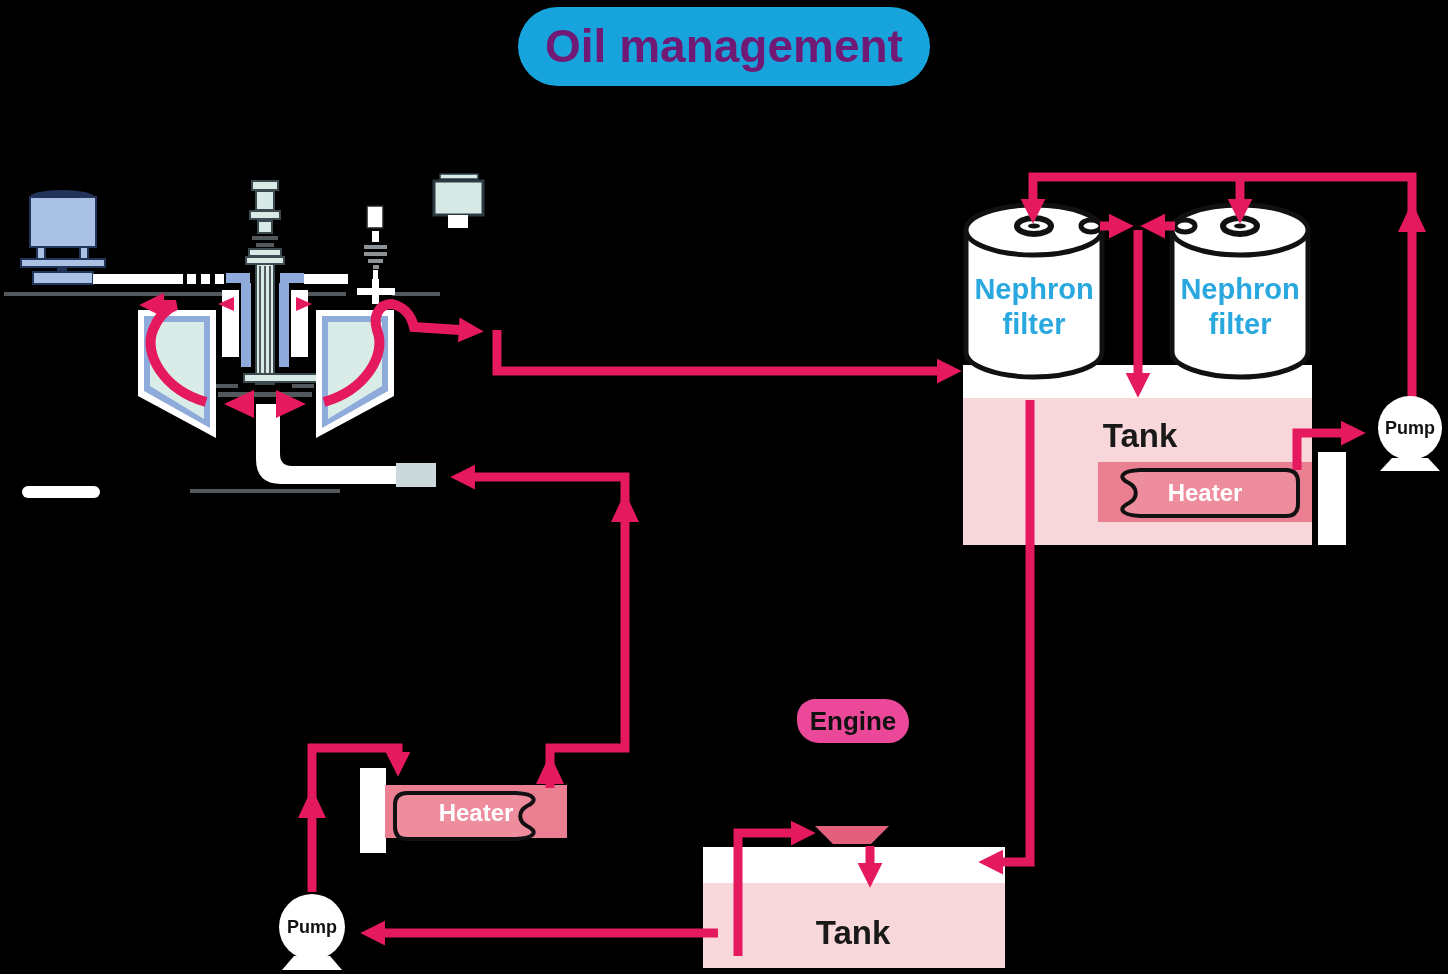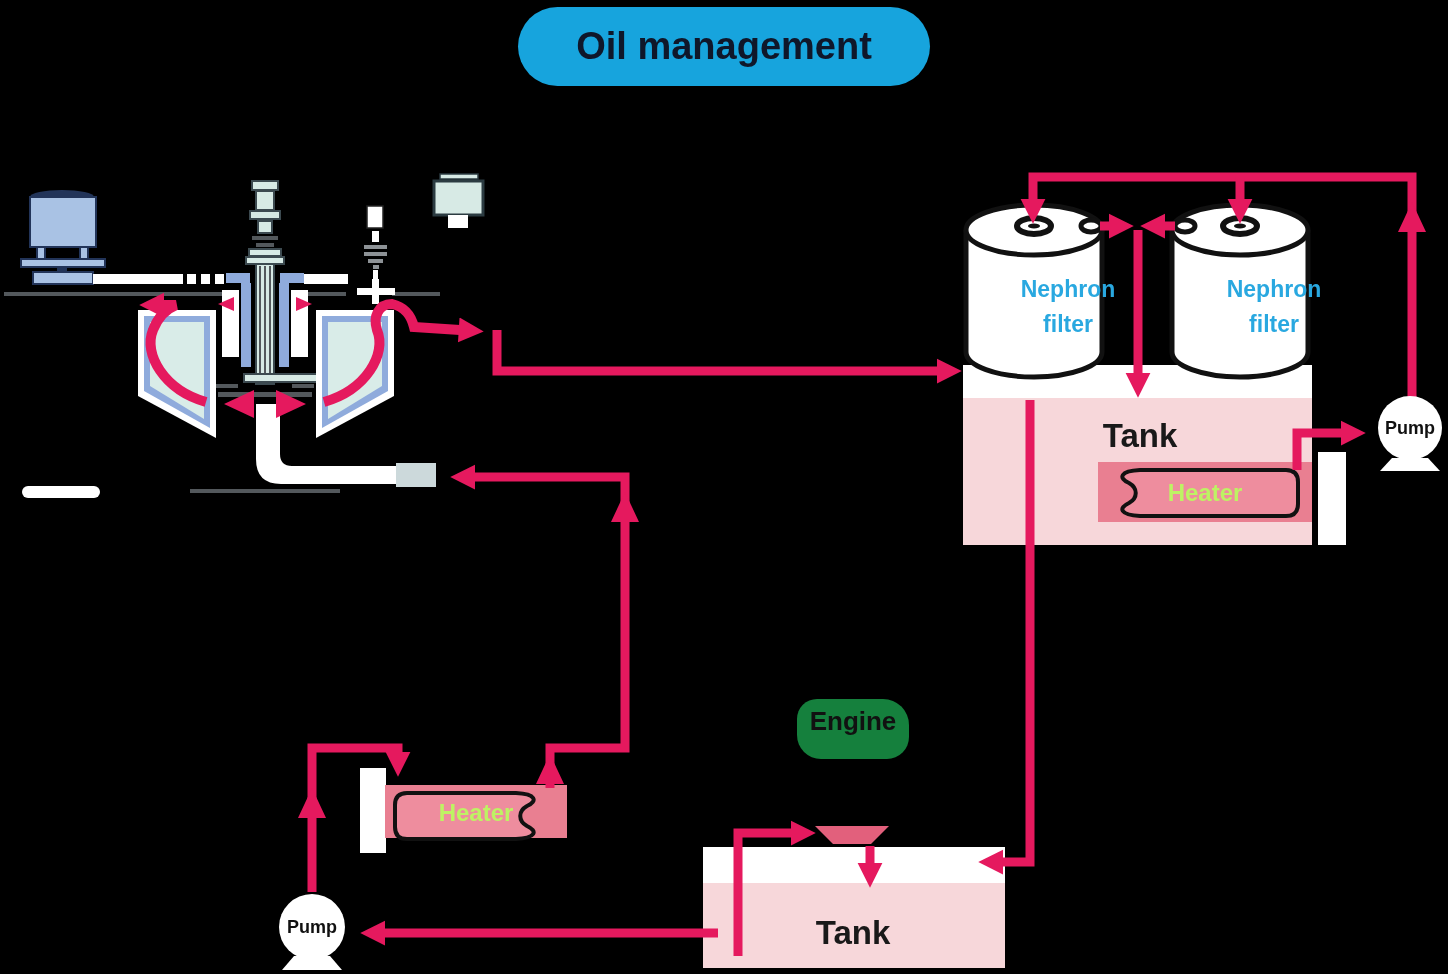--- a/index.html
+++ b/index.html
@@ -1,33 +1,33 @@
 <!DOCTYPE html>
 <html><head>
 <meta charset="utf-8">
 <style>
   html,body{margin:0;padding:0;background:#000;}
   .stage{position:relative;width:1448px;height:974px;background:#000;overflow:hidden;
          font-family:"Liberation Sans", sans-serif;}
   .stage svg{position:absolute;left:0;top:0;}
   .lbl{position:absolute;text-align:center;white-space:normal;}
   .title-pill{left:518px;top:7px;width:412px;height:79px;border-radius:40px;
-    background:#17a4dd;color:#0f172a;font-size:38px;font-weight:700;line-height:79px;}
-  .filter-lbl{width:140px;top:272px;color:#29a8e0;font-size:23px;font-weight:700;line-height:35px;padding-left:34px;}
+    background:#17a4dd;color:#701a75;font-size:46px;font-weight:700;line-height:79px;}
+  .filter-lbl{width:140px;top:272px;color:#29a8e0;font-size:29px;font-weight:700;line-height:35px;}
   .f1{left:964px;} .f2{left:1170px;}
   .tank-lbl{color:#191919;font-size:33px;font-weight:600;}
   .rtank{left:1040px;top:417px;width:200px;}
   .btank{left:773px;top:914px;width:160px;}
-  .heater-lbl{color:#bef264;font-size:24px;font-weight:600;}
+  .heater-lbl{color:#ffffff;font-size:24px;font-weight:600;}
   .rheater{left:1125px;top:479px;width:160px;}
   .lheater{left:396px;top:799px;width:160px;}
   .pump-lbl{color:#111;font-size:18px;font-weight:700;line-height:26px;}
   .rpump{left:1377px;top:415px;width:66px;}
   .lpump{left:279px;top:914px;width:66px;}
-  .engine-blob{left:797px;top:699px;width:112px;height:60px;background:#15803d;
+  .engine-blob{left:797px;top:699px;width:112px;height:44px;background:#ec4899;
     border-radius:20px 26px 22px 24px;color:#111;font-size:26px;font-weight:600;line-height:44px;}
 </style>
 </head>
 <body>
 
 <div class="stage">
 
 <svg width="1448" height="974" viewBox="0 0 1448 974">
   <defs>
     <marker id="ah" viewBox="0 0 10 10" refX="0.5" refY="5" markerWidth="25" markerHeight="27" markerUnits="userSpaceOnUse" orient="auto">

